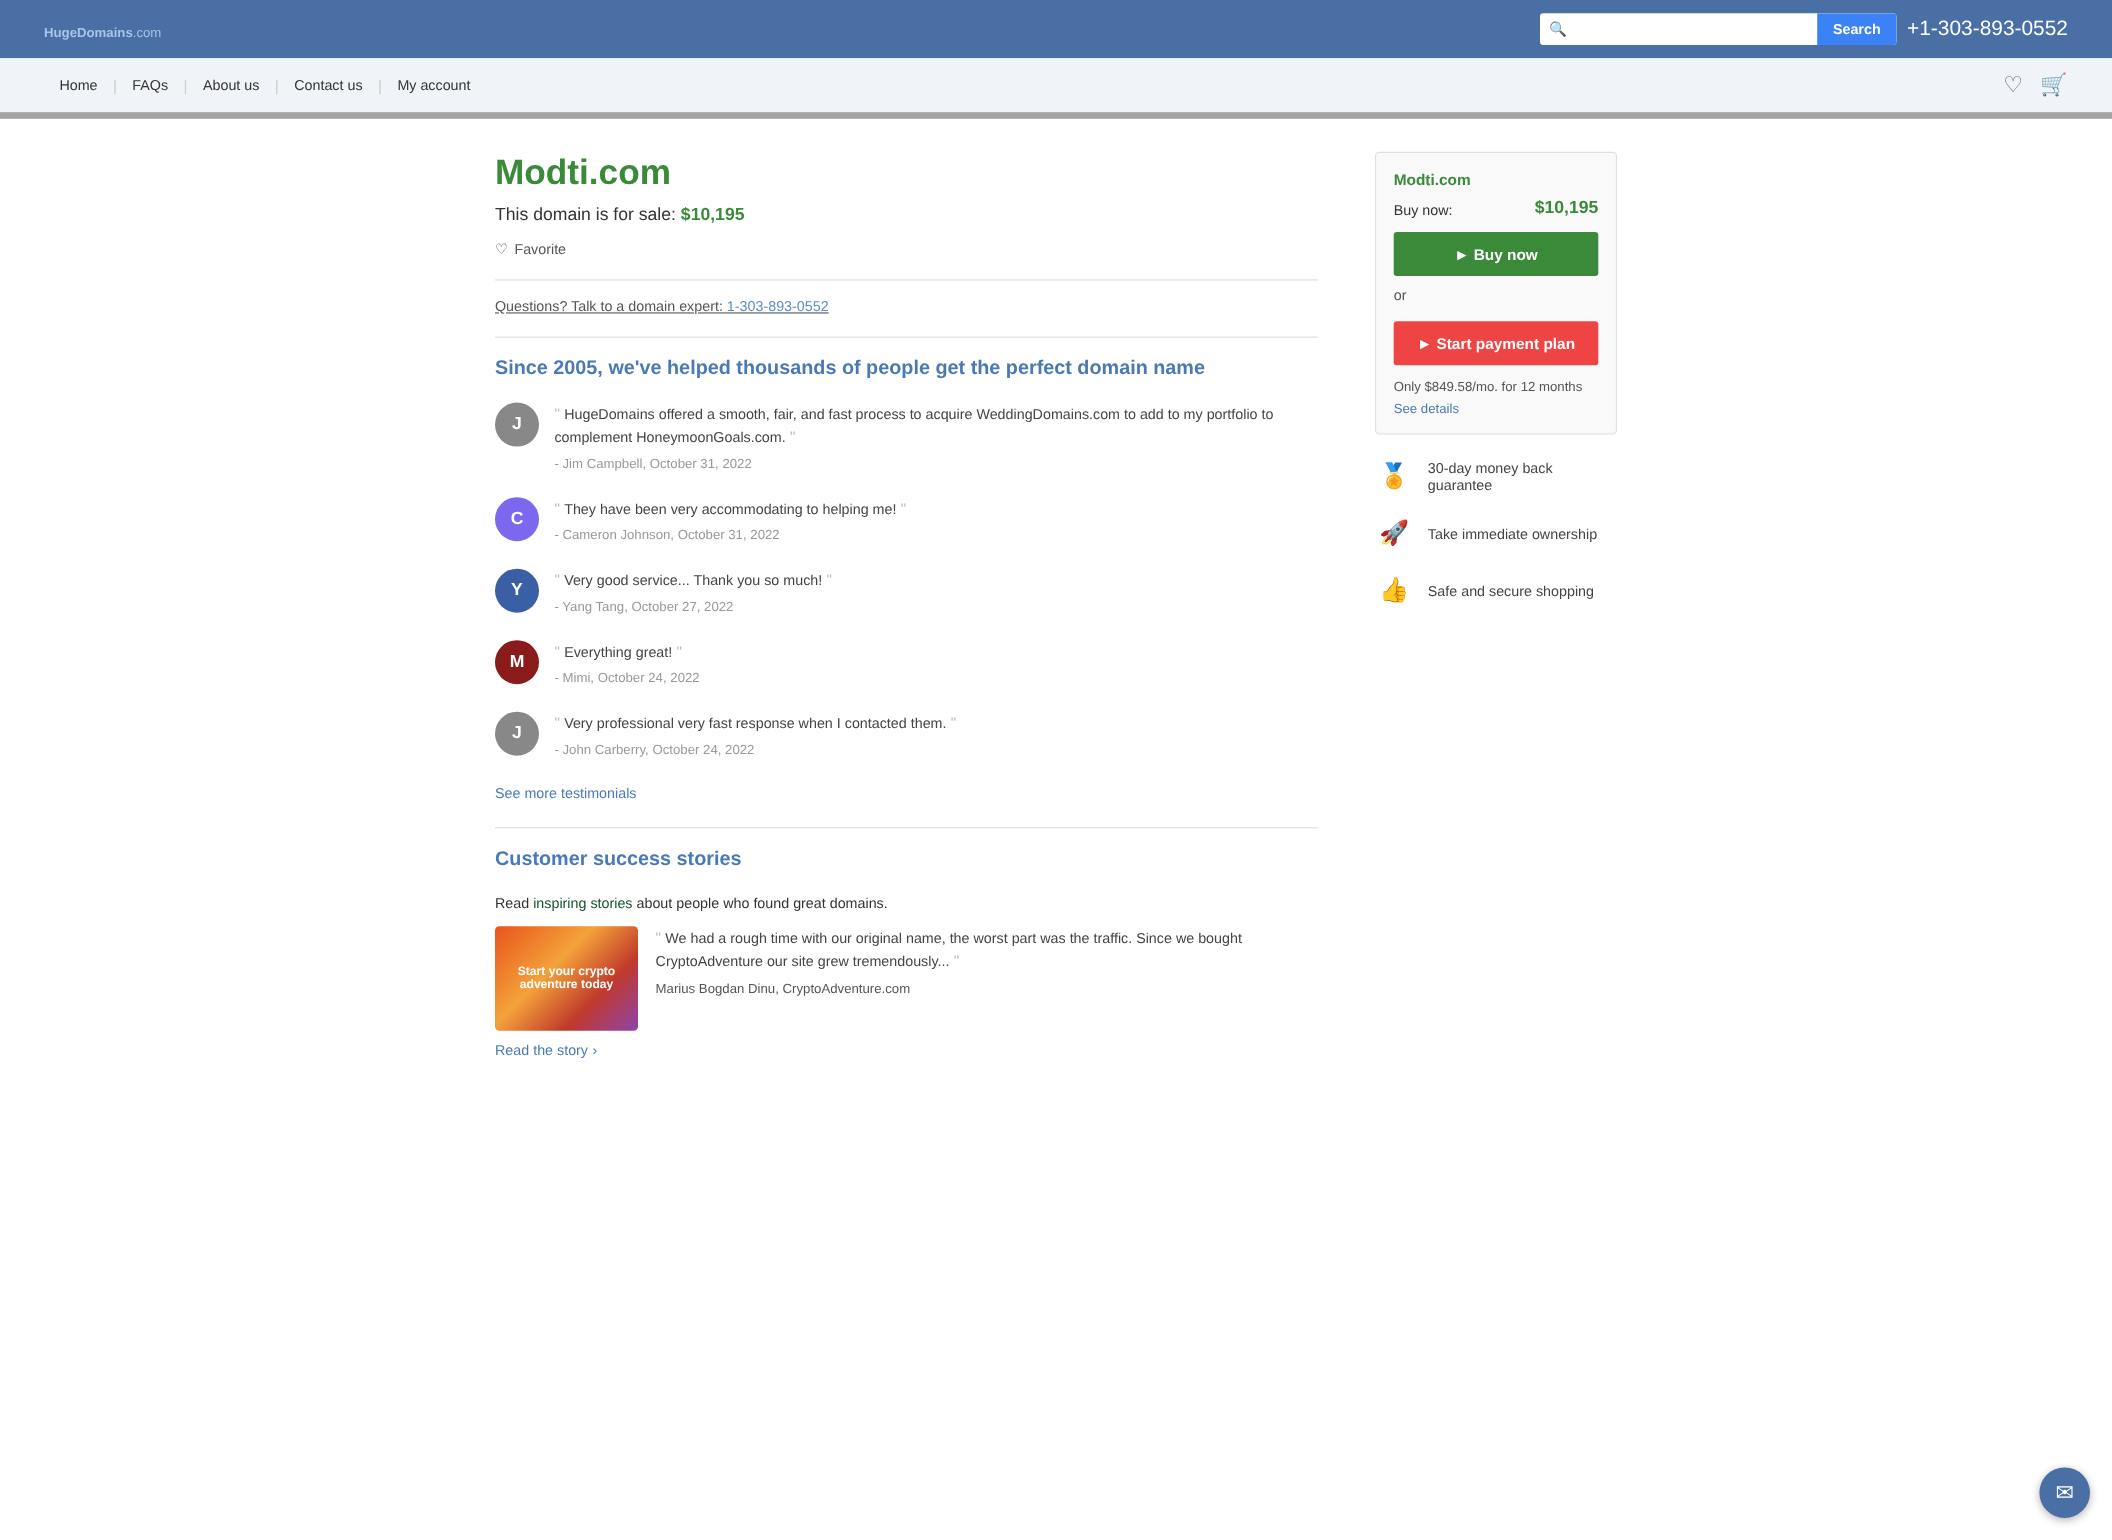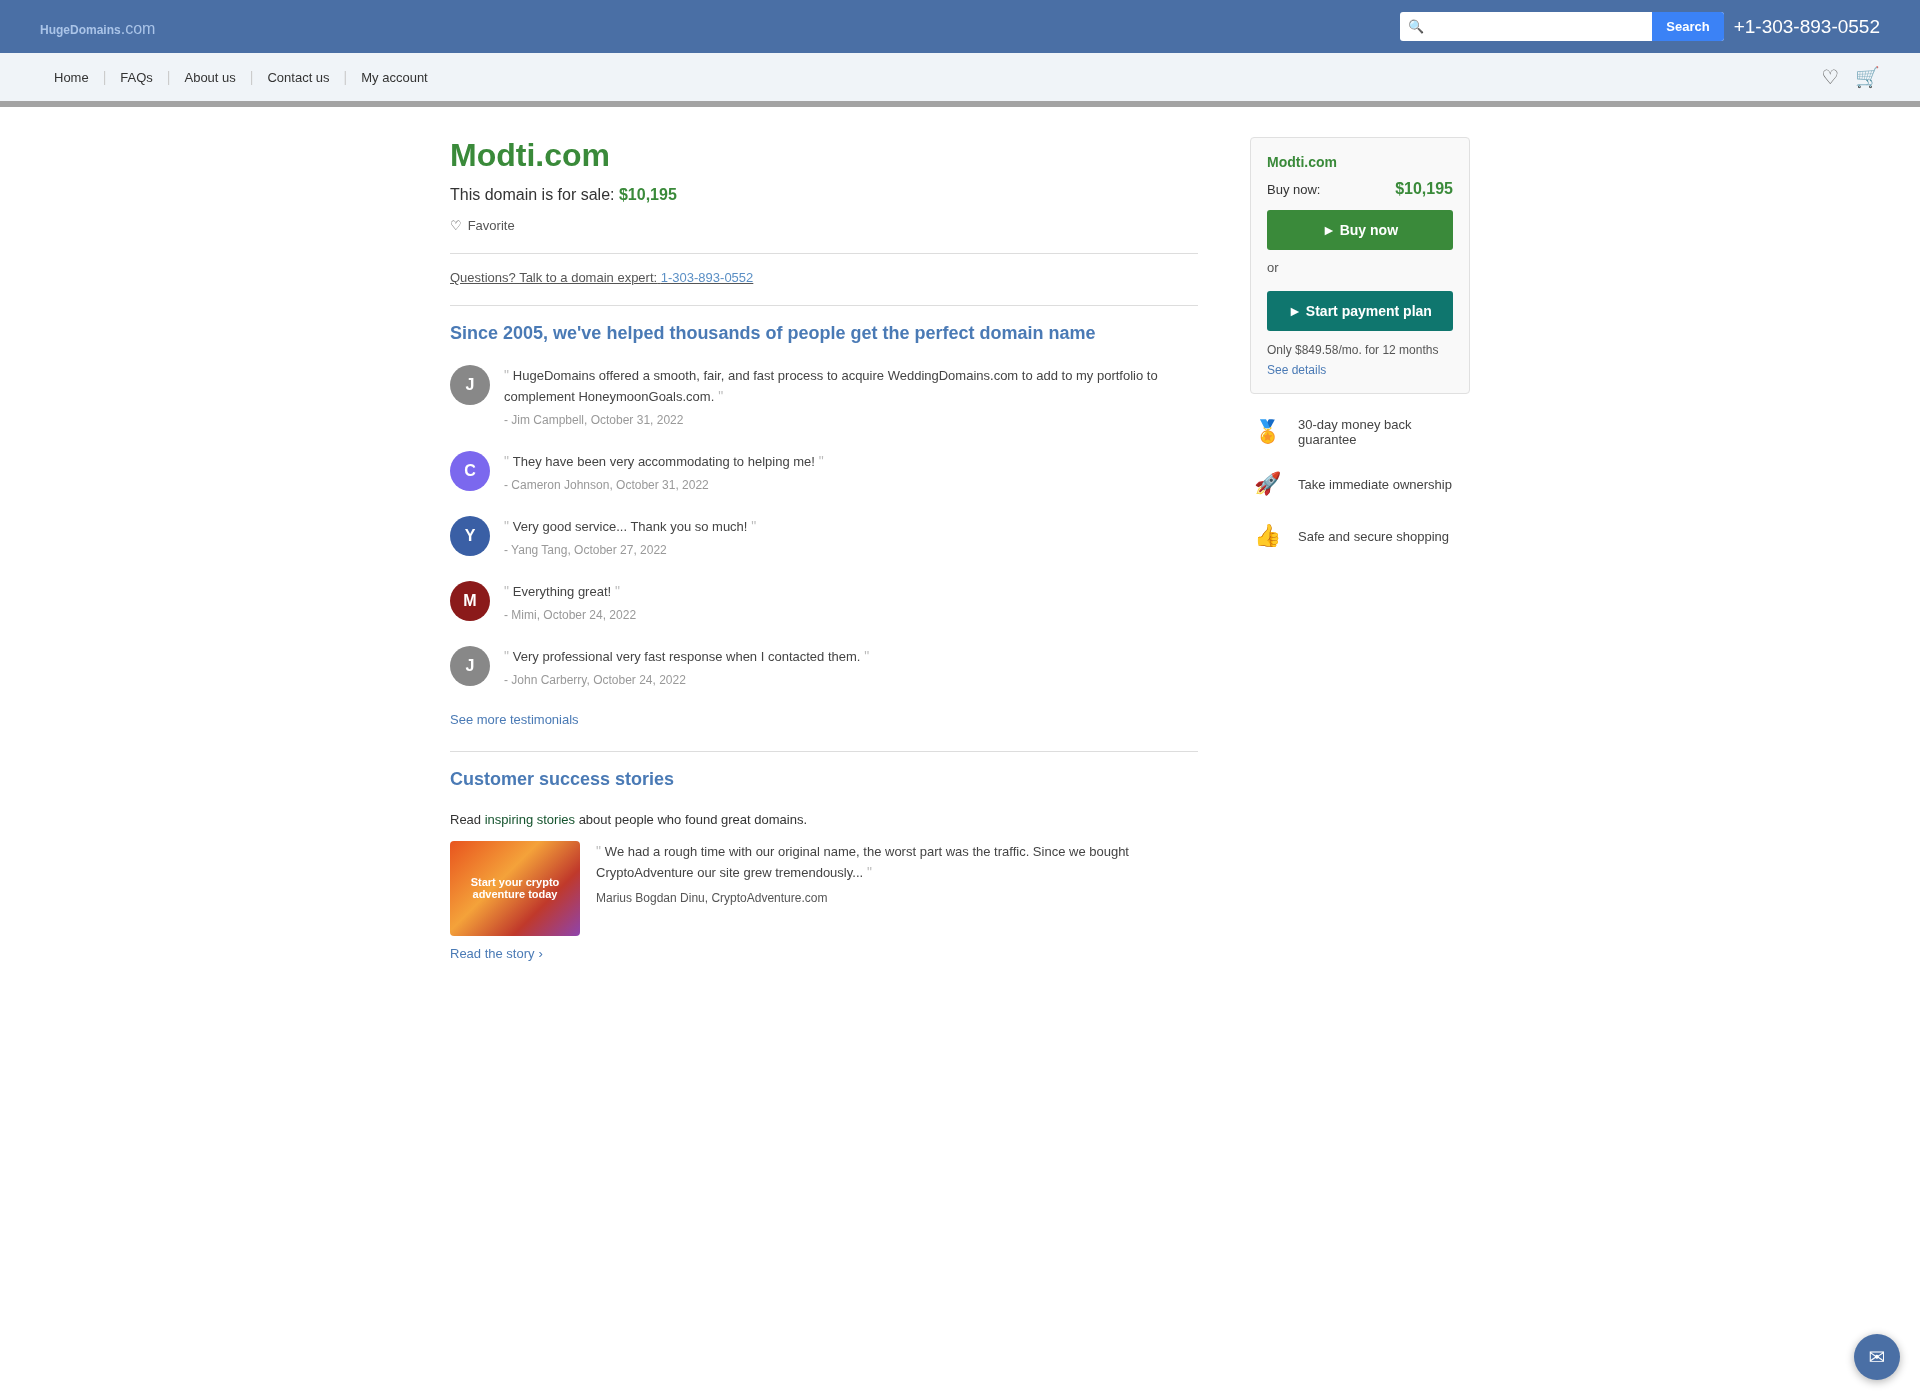--- a/index.html
+++ b/index.html
@@ -285,21 +285,21 @@
     }
     .or-text {
       text-align: left;
       color: #555;
       font-size: 13px;
       margin-bottom: 10px;
     }
     .payment-btn {
       display: block;
       width: 100%;
-      background: #0f766e;
+      background: #ef4444;
       color: #fff;
       border: none;
       padding: 12px;
       border-radius: 3px;
       font-size: 14px;
       font-weight: bold;
       cursor: pointer;
       text-align: center;
       margin-bottom: 12px;
       margin-top: 16px;
@@ -356,21 +356,21 @@
       font-size: 20px;
       cursor: pointer;
       box-shadow: 0 2px 8px rgba(0,0,0,0.3);
     }
   </style>
 </head>
 <body>
 
 <header class="header">
   <div class="logo">
-    <span>HugeDomains</span><span style="font-size:16px; font-weight:normal;">.com</span>
+    <span>HugeDomains</span><span style="font-size:12px; font-weight:normal;">.com</span>
   </div>
   <div class="header-right">
     <div class="search-wrap">
       <div class="search-icon-wrap">🔍</div>
       <input class="search-input" type="text" placeholder="" style="">
       <button class="search-btn">Search</button>
     </div>
     <span class="phone-header">+1-303-893-0552</span>
   </div>
 </header>

